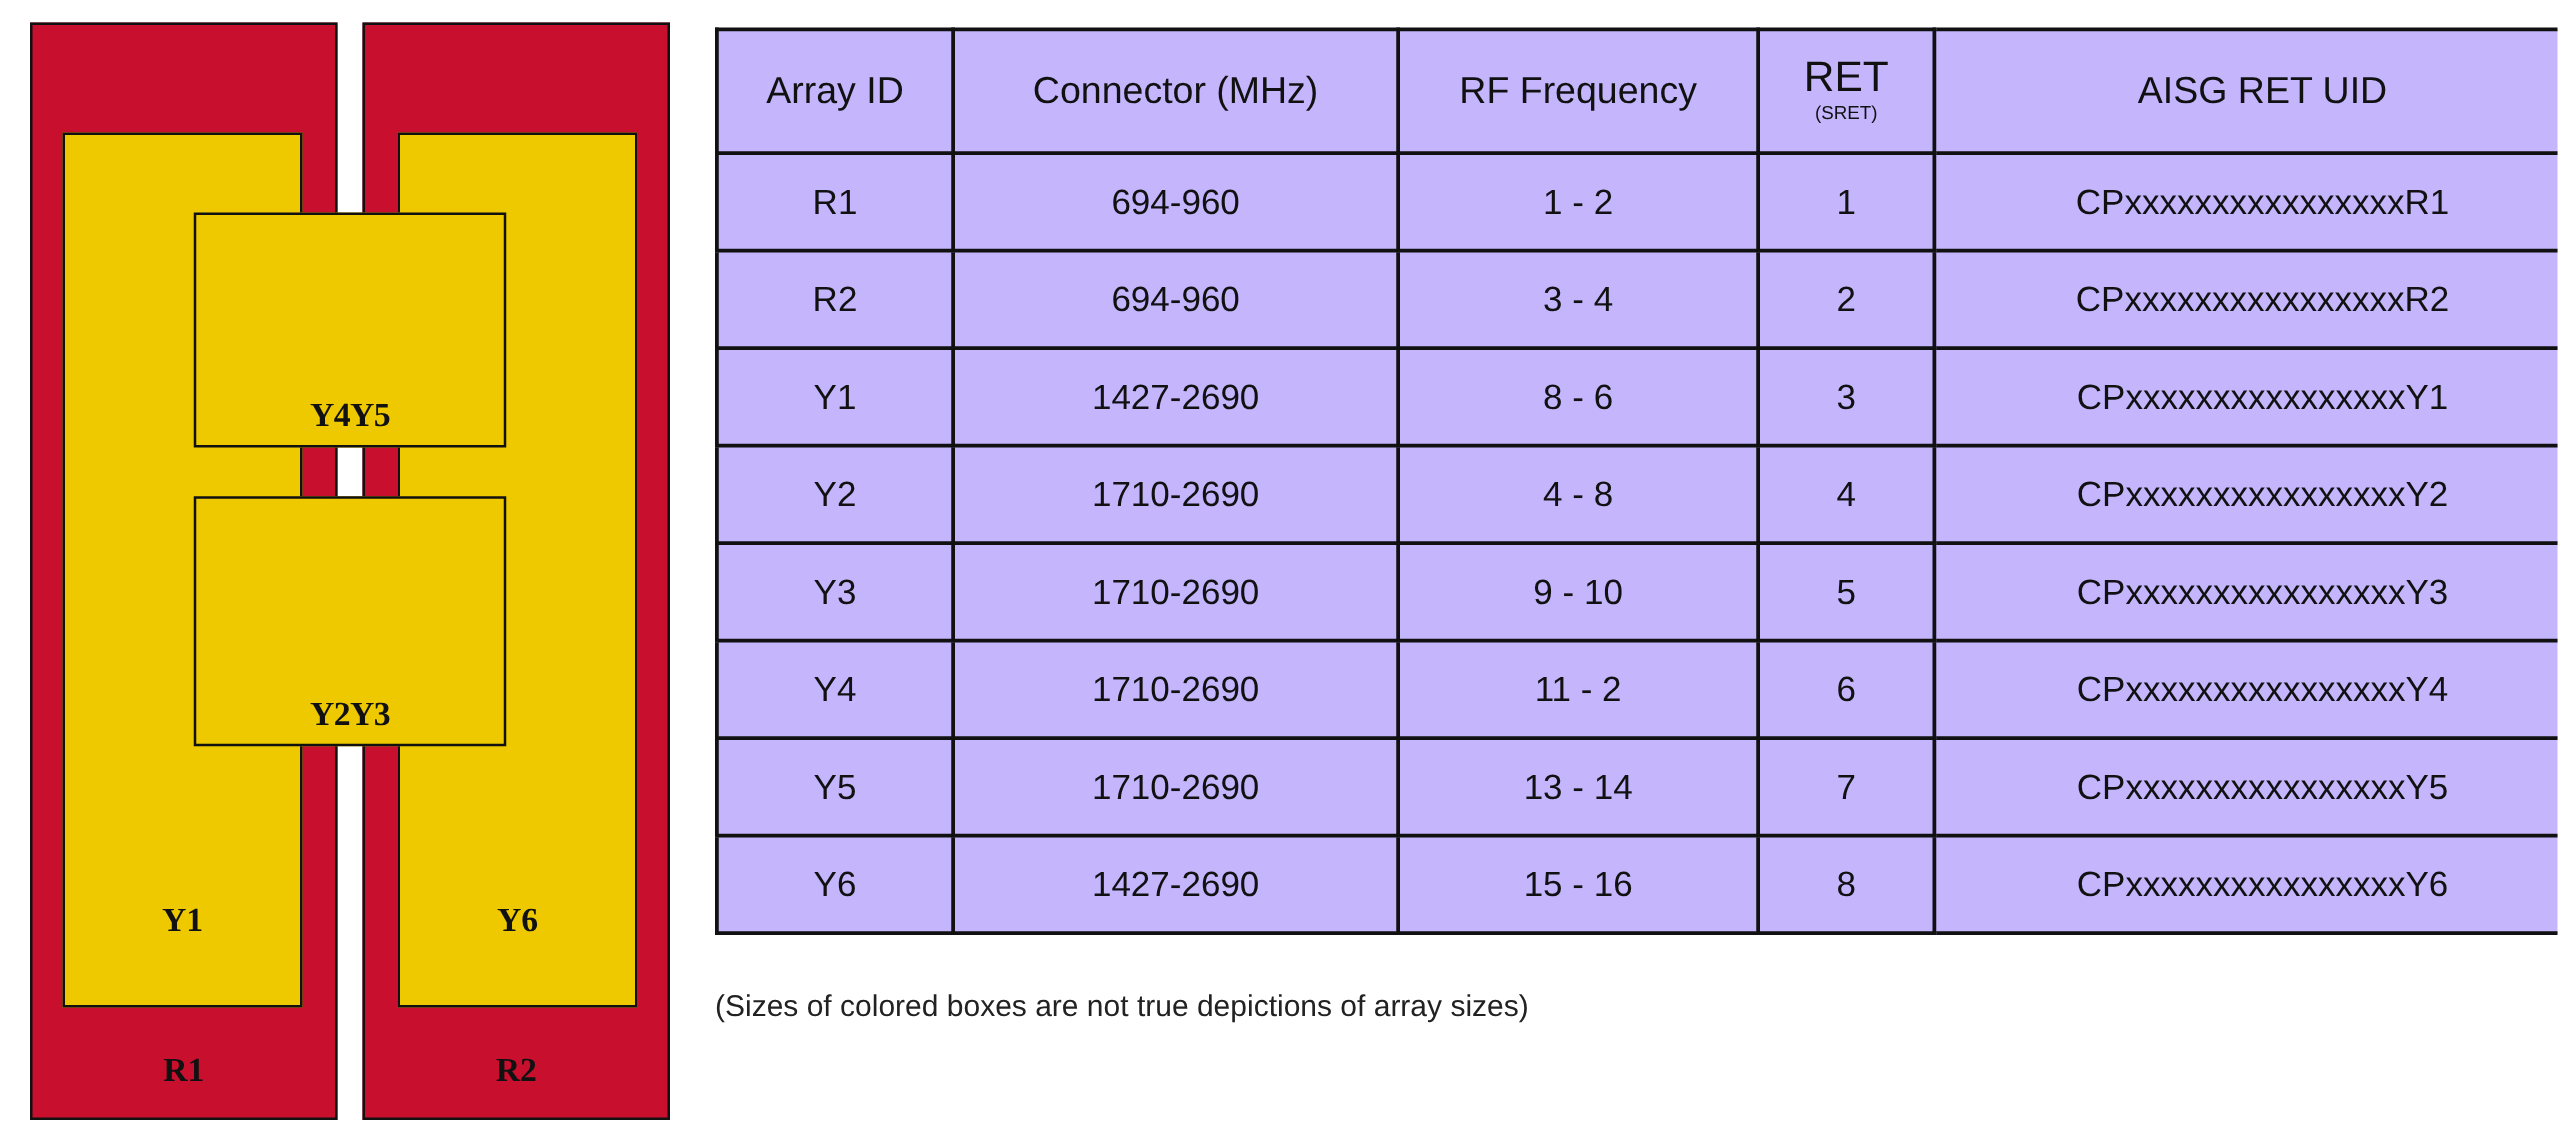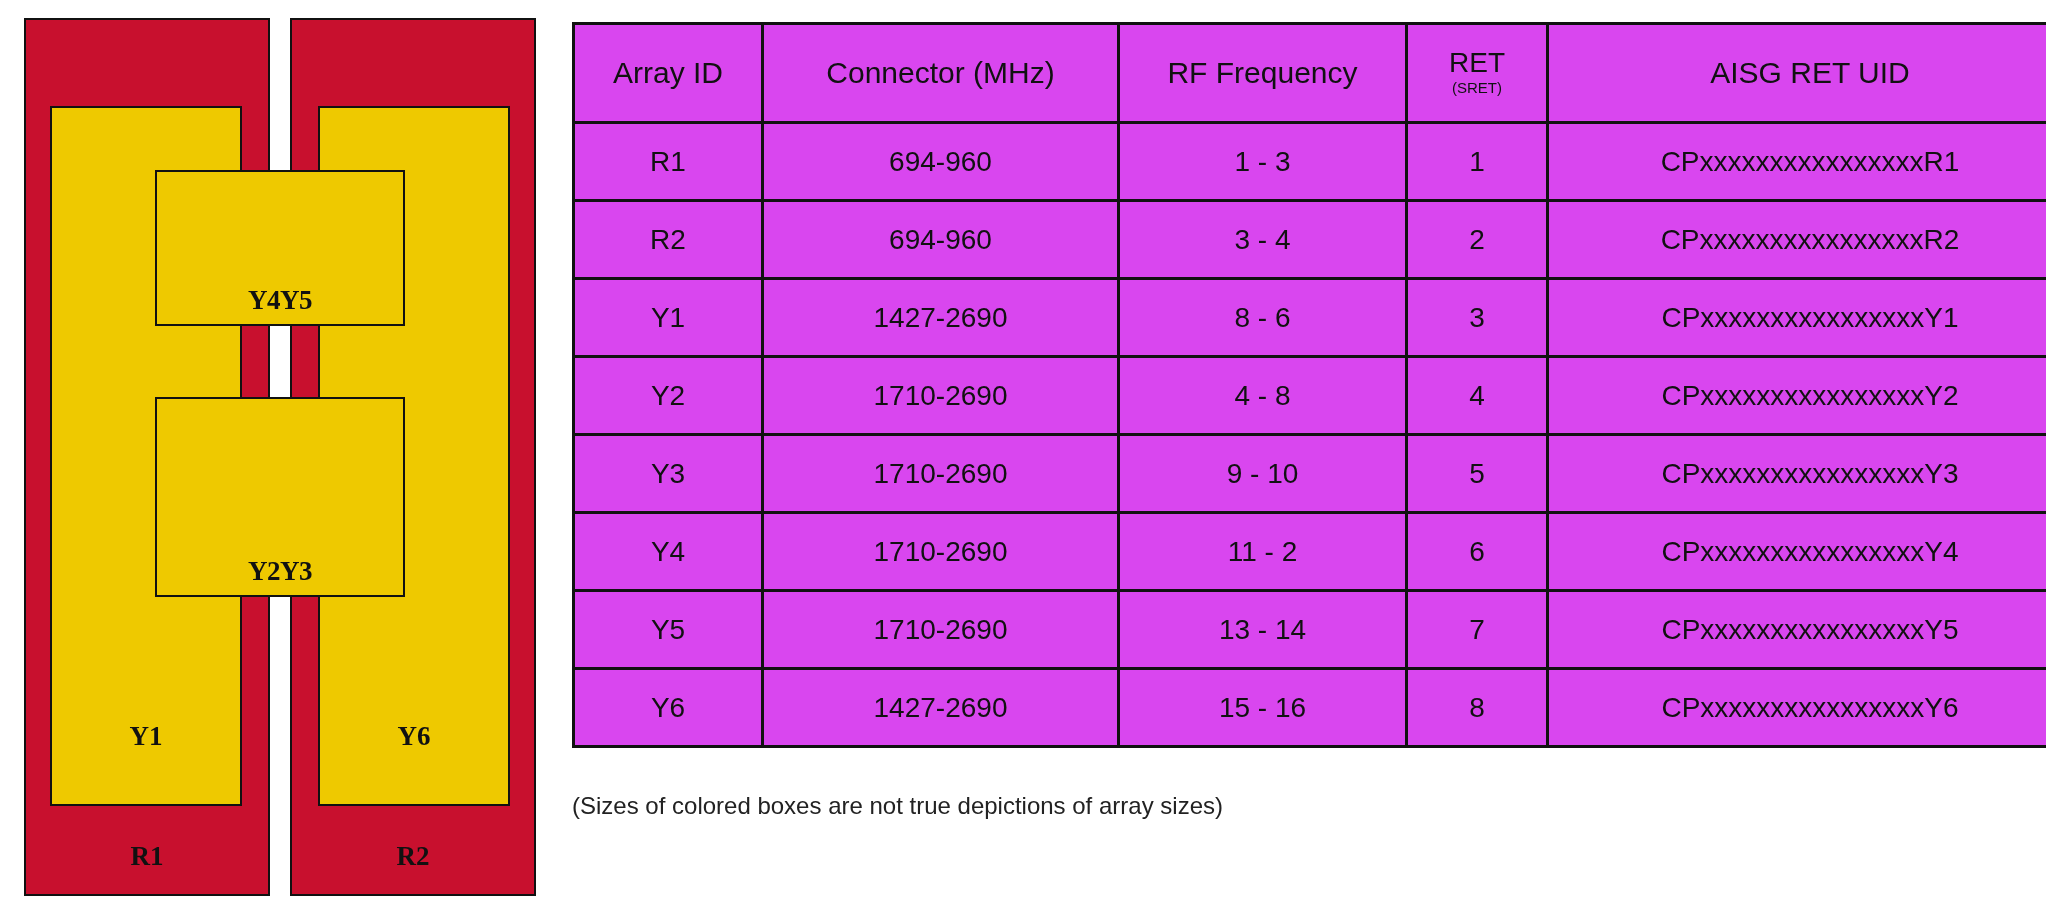--- a/index.html
+++ b/index.html
@@ -38,21 +38,21 @@
   #inner-yellow-left{ left:26px; top:88px; }
   #inner-yellow-right{ left:294px; top:88px; }
 
   .center-box{
     position:absolute;
     background:var(--yellow);
     border:2px solid #111;
     box-sizing:border-box;
     width:250px;
   }
-  #box-y4y5{ left:131px; top:152px; height:156px; }
+  #box-y4y5{ left:131px; top:152px; height:188px; }
   #box-y2y3{ left:131px; top:358px; height:200px;margin-top:21px; }
 
   .center-label{
     position:absolute;
     left:0; right:0;
     bottom:8px;
     text-align:center;
     font-family:"Liberation Serif", serif;
     font-weight:bold;
     font-size:27px;
@@ -83,38 +83,38 @@
     border-collapse:collapse;
     width:1444px;
     table-layout:fixed;
   }
   table.spec td, table.spec th{
     border:3px solid #111;
     text-align:center;
     vertical-align:middle;
     color:#111;
     font-weight:normal;
-    background:#d946ef;
+    background:#c4b5fd;
   }
   table.spec thead th{
     height:96px;
     font-size:30px;
     padding:0 4px;
   }
   table.spec tbody td{
     height:73px;
     font-size:28px;
   }
   th.c-array{width:178px;}
   th.c-freq{width:345px;}
   th.c-rf{width:277px;}
   th.c-ret{width:130px;}
   th.c-uid{width:514px;}
 
-  .ret-head-main{display:block;font-size:28px;line-height:1.05;}
+  .ret-head-main{display:block;font-size:34px;line-height:1.05;}
   .ret-head-sub{display:block;font-size:15px;line-height:1.4;}
 
   td.id-red{ background:var(--red); }
   td.id-yellow{ background:var(--yellow); }
 
   #footnote{
     position:absolute;
     left:572px; top:792px;
     font-size:24px;
     color:#222;
@@ -162,21 +162,21 @@
           <span class="ret-head-main">RET</span>
           <span class="ret-head-sub">(SRET)</span>
         </th>
         <th class="c-uid">AISG RET UID</th>
       </tr>
     </thead>
     <tbody id="table-body">
         <tr>
           <td class="id-red">R1</td>
           <td>694-960</td>
-          <td>1 - 3</td>
+          <td>1 - 2</td>
           <td>1</td>
           <td>CPxxxxxxxxxxxxxxxxR1</td>
         </tr>
         <tr>
           <td class="id-red">R2</td>
           <td>694-960</td>
           <td>3 - 4</td>
           <td>2</td>
           <td>CPxxxxxxxxxxxxxxxxR2</td>
         </tr>

